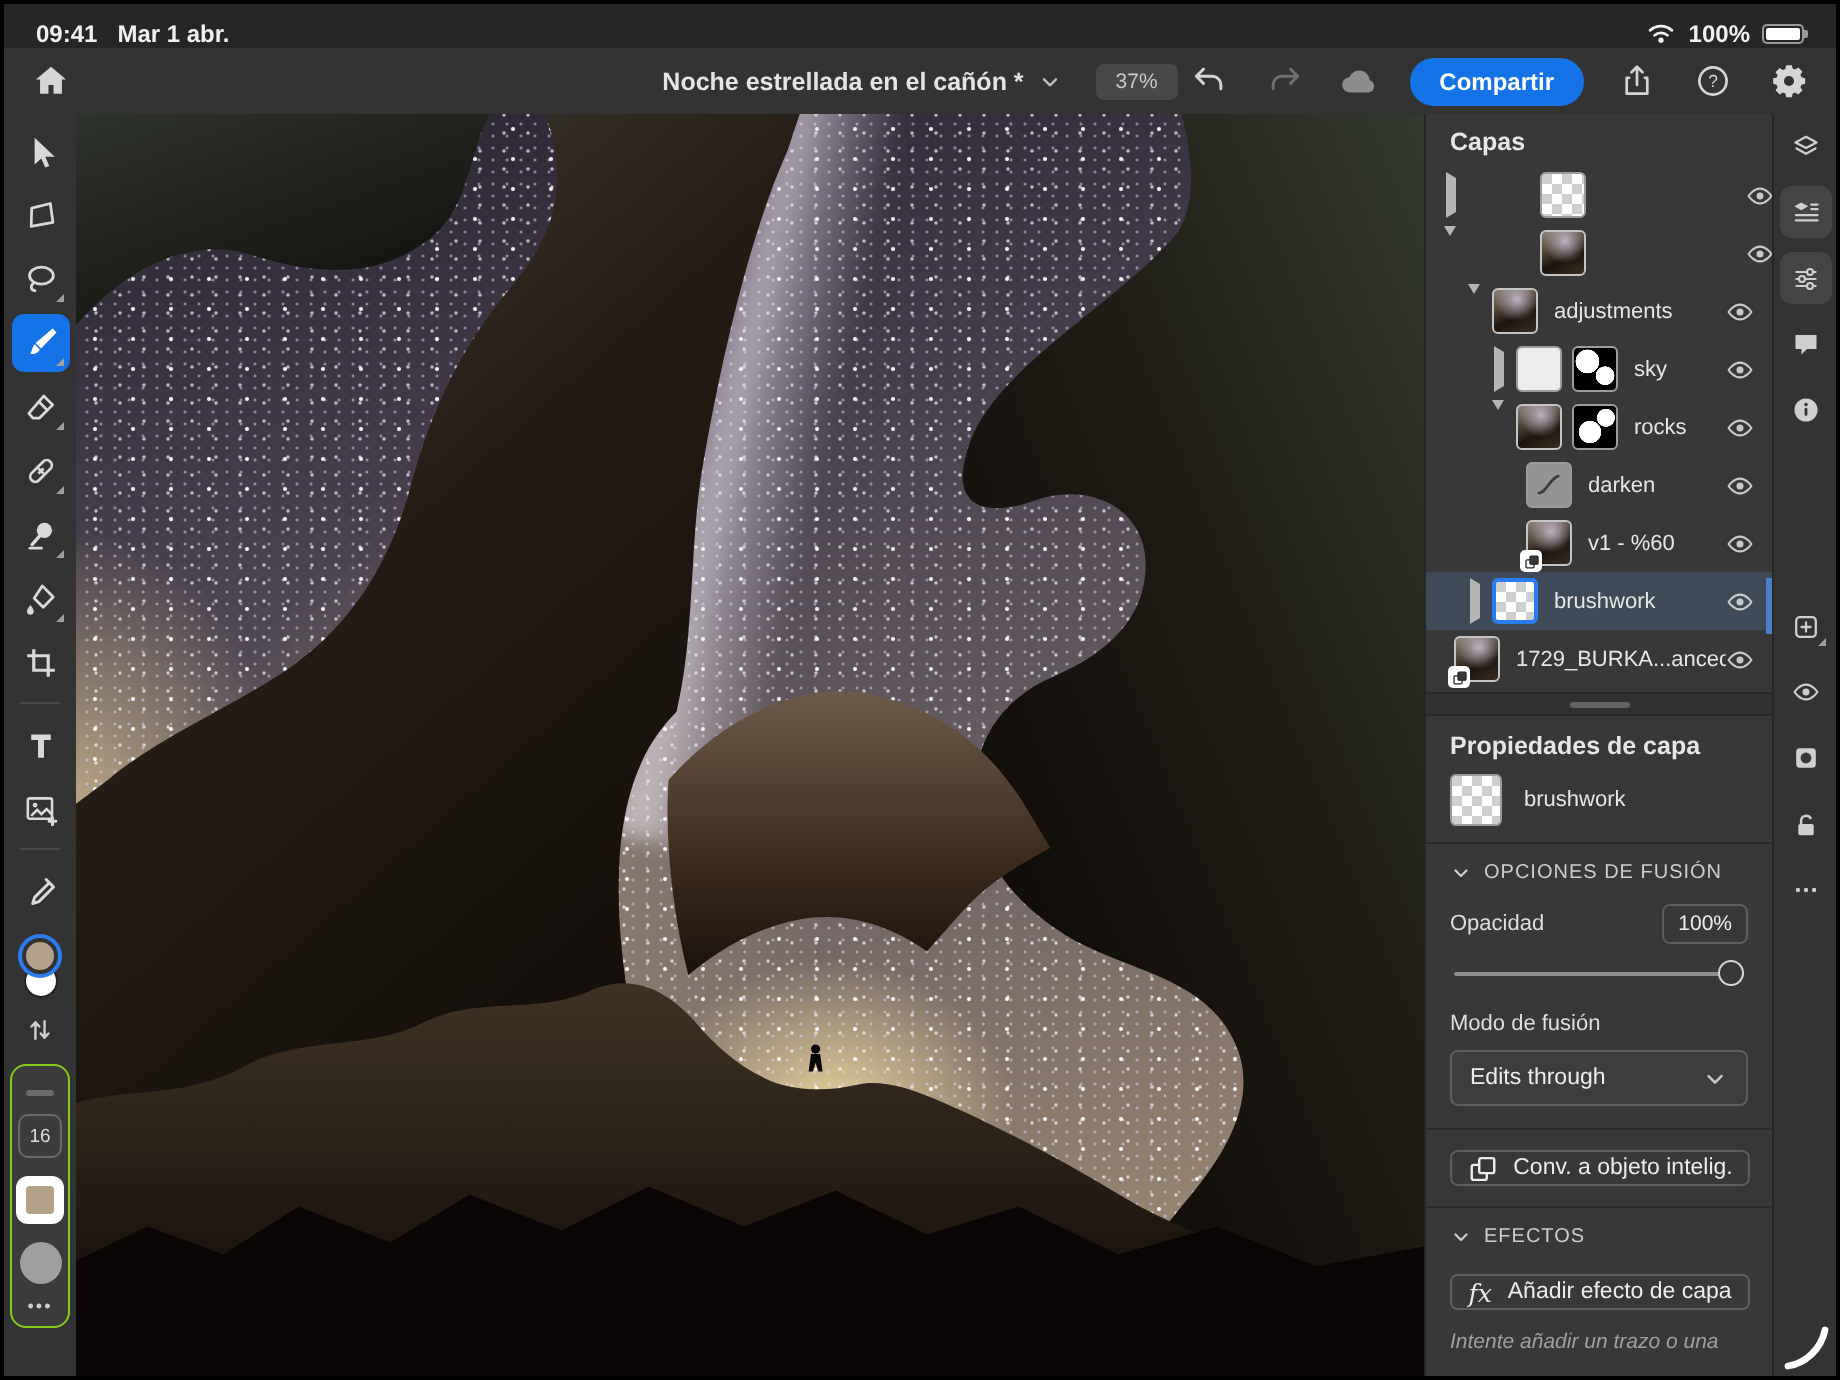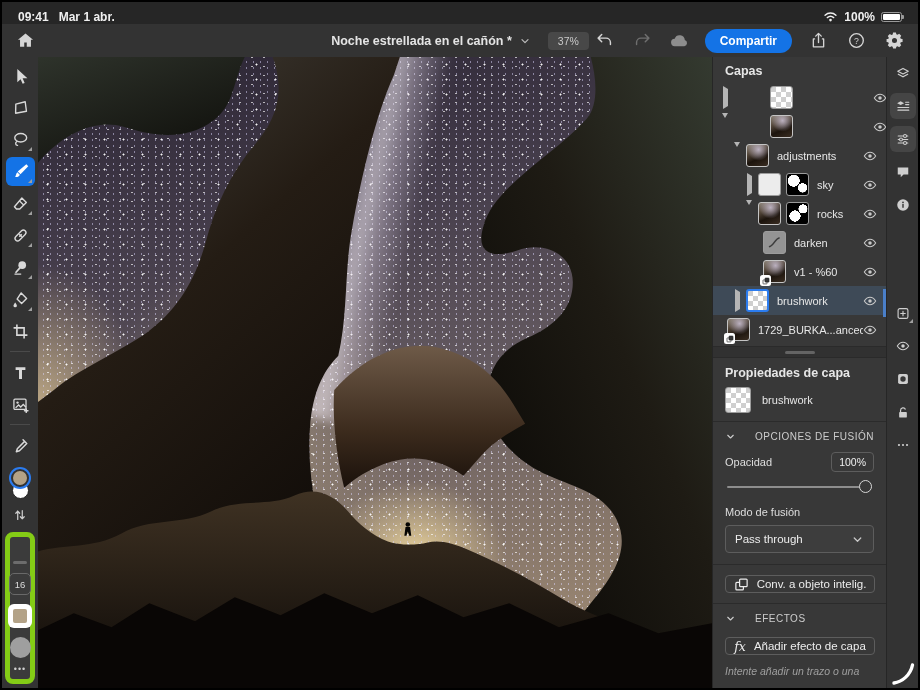--- a/index.html
+++ b/index.html
@@ -36,22 +36,22 @@
   .toolbar{width:36px;background:#333;display:flex;flex-direction:column;align-items:center;padding-top:2px;flex-shrink:0;}
   .tool{width:29px;height:29px;margin:1.5px 0;border-radius:6px;display:flex;align-items:center;
     justify-content:center;color:#d9d9d9;position:relative;cursor:pointer;}
   .tool.sel{background:#1473e6;color:#fff;}
   .cnr::after{content:'';position:absolute;right:3px;bottom:3px;border-left:4px solid transparent;border-bottom:4px solid #a0a0a0;}
   .tb-div{width:20px;height:1px;background:#4a4a4a;margin:4px 0;}
   .fg-color{width:18px;height:18px;border-radius:50%;background:#b3a287;border:2px solid #333;
     box-shadow:0 0 0 2px #2b7cf0;margin-top:8px;z-index:2;cursor:pointer;}
   .bg-color{width:17px;height:17px;border-radius:50%;background:#fff;border:1px solid #222;margin-top:-5px;cursor:pointer;}
   .swap{margin-top:9px;color:#cfcfcf;cursor:pointer;}
-  .dock{margin-top:10px;width:30px;background:#3b3b3b;border:5px solid #84cc16;border-radius:8px;
-    display:flex;flex-direction:column;align-items:center;padding:24px 0 5px;}
+  .dock{margin-top:10px;width:30px;background:#3b3b3b;border:1px solid #84cc16;border-radius:8px;
+    display:flex;flex-direction:column;align-items:center;padding:12px 0 5px;}
   .dock-handle{width:14px;height:3px;border-radius:2px;background:#6c6c6c;cursor:grab;}
   .size-box{margin-top:9px;width:22px;height:22px;border:1px solid #696969;border-radius:5px;color:#ddd;
     font-size:9.5px;display:flex;align-items:center;justify-content:center;cursor:pointer;}
   .swatch{margin-top:9px;width:24px;height:24px;background:#fff;border-radius:6px;display:flex;
     align-items:center;justify-content:center;cursor:pointer;}
   .swatch-inner{width:14px;height:14px;background:#b3a287;border-radius:2px;}
   .brush-preview{margin-top:9px;width:21px;height:21px;border-radius:50%;background:#9f9f9f;cursor:pointer;}
   .dock-more{margin-top:6px;color:#cfcfcf;font-size:9px;letter-spacing:1px;cursor:pointer;}
 
   
@@ -102,21 +102,21 @@
   .eye-btn{margin-left:auto;color:#c9c9c9;background:none;border:none;padding:0;cursor:pointer;display:flex;}
   .scroll-ind{position:absolute;right:0;top:232px;width:3px;height:28px;background:#4a7fc9;}
   .panel-split{height:12px;background:#313131;border-top:1px solid #2a2a2a;border-bottom:1px solid #2a2a2a;
     display:flex;align-items:center;justify-content:center;margin-top:2px;}
   .split-handle{width:30px;height:3px;border-radius:2px;background:#646464;cursor:grab;}
   .props-title{padding:8px 12px 4px;font-weight:bold;font-size:12.5px;}
   .props-layer{display:flex;align-items:center;gap:11px;padding:3px 12px 8px;}
   .props-layer .thumb{width:26px;height:26px;}
   .props-lname{font-size:11px;}
   .p-div{height:1px;background:#2b2b2b;}
-  .section-head{display:flex;align-items:center;gap:19px;padding:9px 12px 3px;color:#cdcdcd;
+  .section-head{display:flex;align-items:center;gap:6px;padding:9px 12px 3px;color:#cdcdcd;
     font-size:10px;letter-spacing:.5px;cursor:pointer;}
   .opacity-row{display:flex;align-items:center;justify-content:space-between;padding:7px 12px 2px;}
   .opacity-label,.blend-label{font-size:11px;color:#dedede;}
   .opacity-value{border:1px solid #5d5d5d;border-radius:4px;padding:3px 7px;font-size:10.5px;color:#eee;cursor:text;}
   .slider{margin:6px 14px 8px;position:relative;height:14px;}
   .slider-track{position:absolute;left:0;right:0;top:6px;height:2px;background:#8d8d8d;border-radius:1px;}
   .slider-knob{position:absolute;right:0;top:0;width:13px;height:13px;border-radius:50%;background:#383838;
     border:1.5px solid #d6d6d6;cursor:grab;}
   .blend-label{display:block;padding:4px 12px 0;}
   .dropdown{margin:7px 12px 11px;height:28px;border:1px solid #5d5d5d;border-radius:4px;background:#3d3d3d;
@@ -604,21 +604,21 @@
       <div class="opacity-row">
         <span class="opacity-label">Opacidad</span>
         <span class="opacity-value">100%</span>
       </div>
       <div class="slider">
         <div class="slider-track"></div>
         <div class="slider-knob"></div>
       </div>
       <span class="blend-label">Modo de fusión</span>
       <div class="dropdown">
-        <span>Pass through</span>
+        <span>Edits through</span>
         <svg class="ic" width="13" height="13" style="color:#c7c7c7">
             <use href="#s-chev"></use>
           </svg>
       </div>
       <div class="p-div"></div>
 
       <button class="panel-btn">
         <svg class="ic" width="15" height="15">
             <use href="#s-so"></use>
           </svg>

